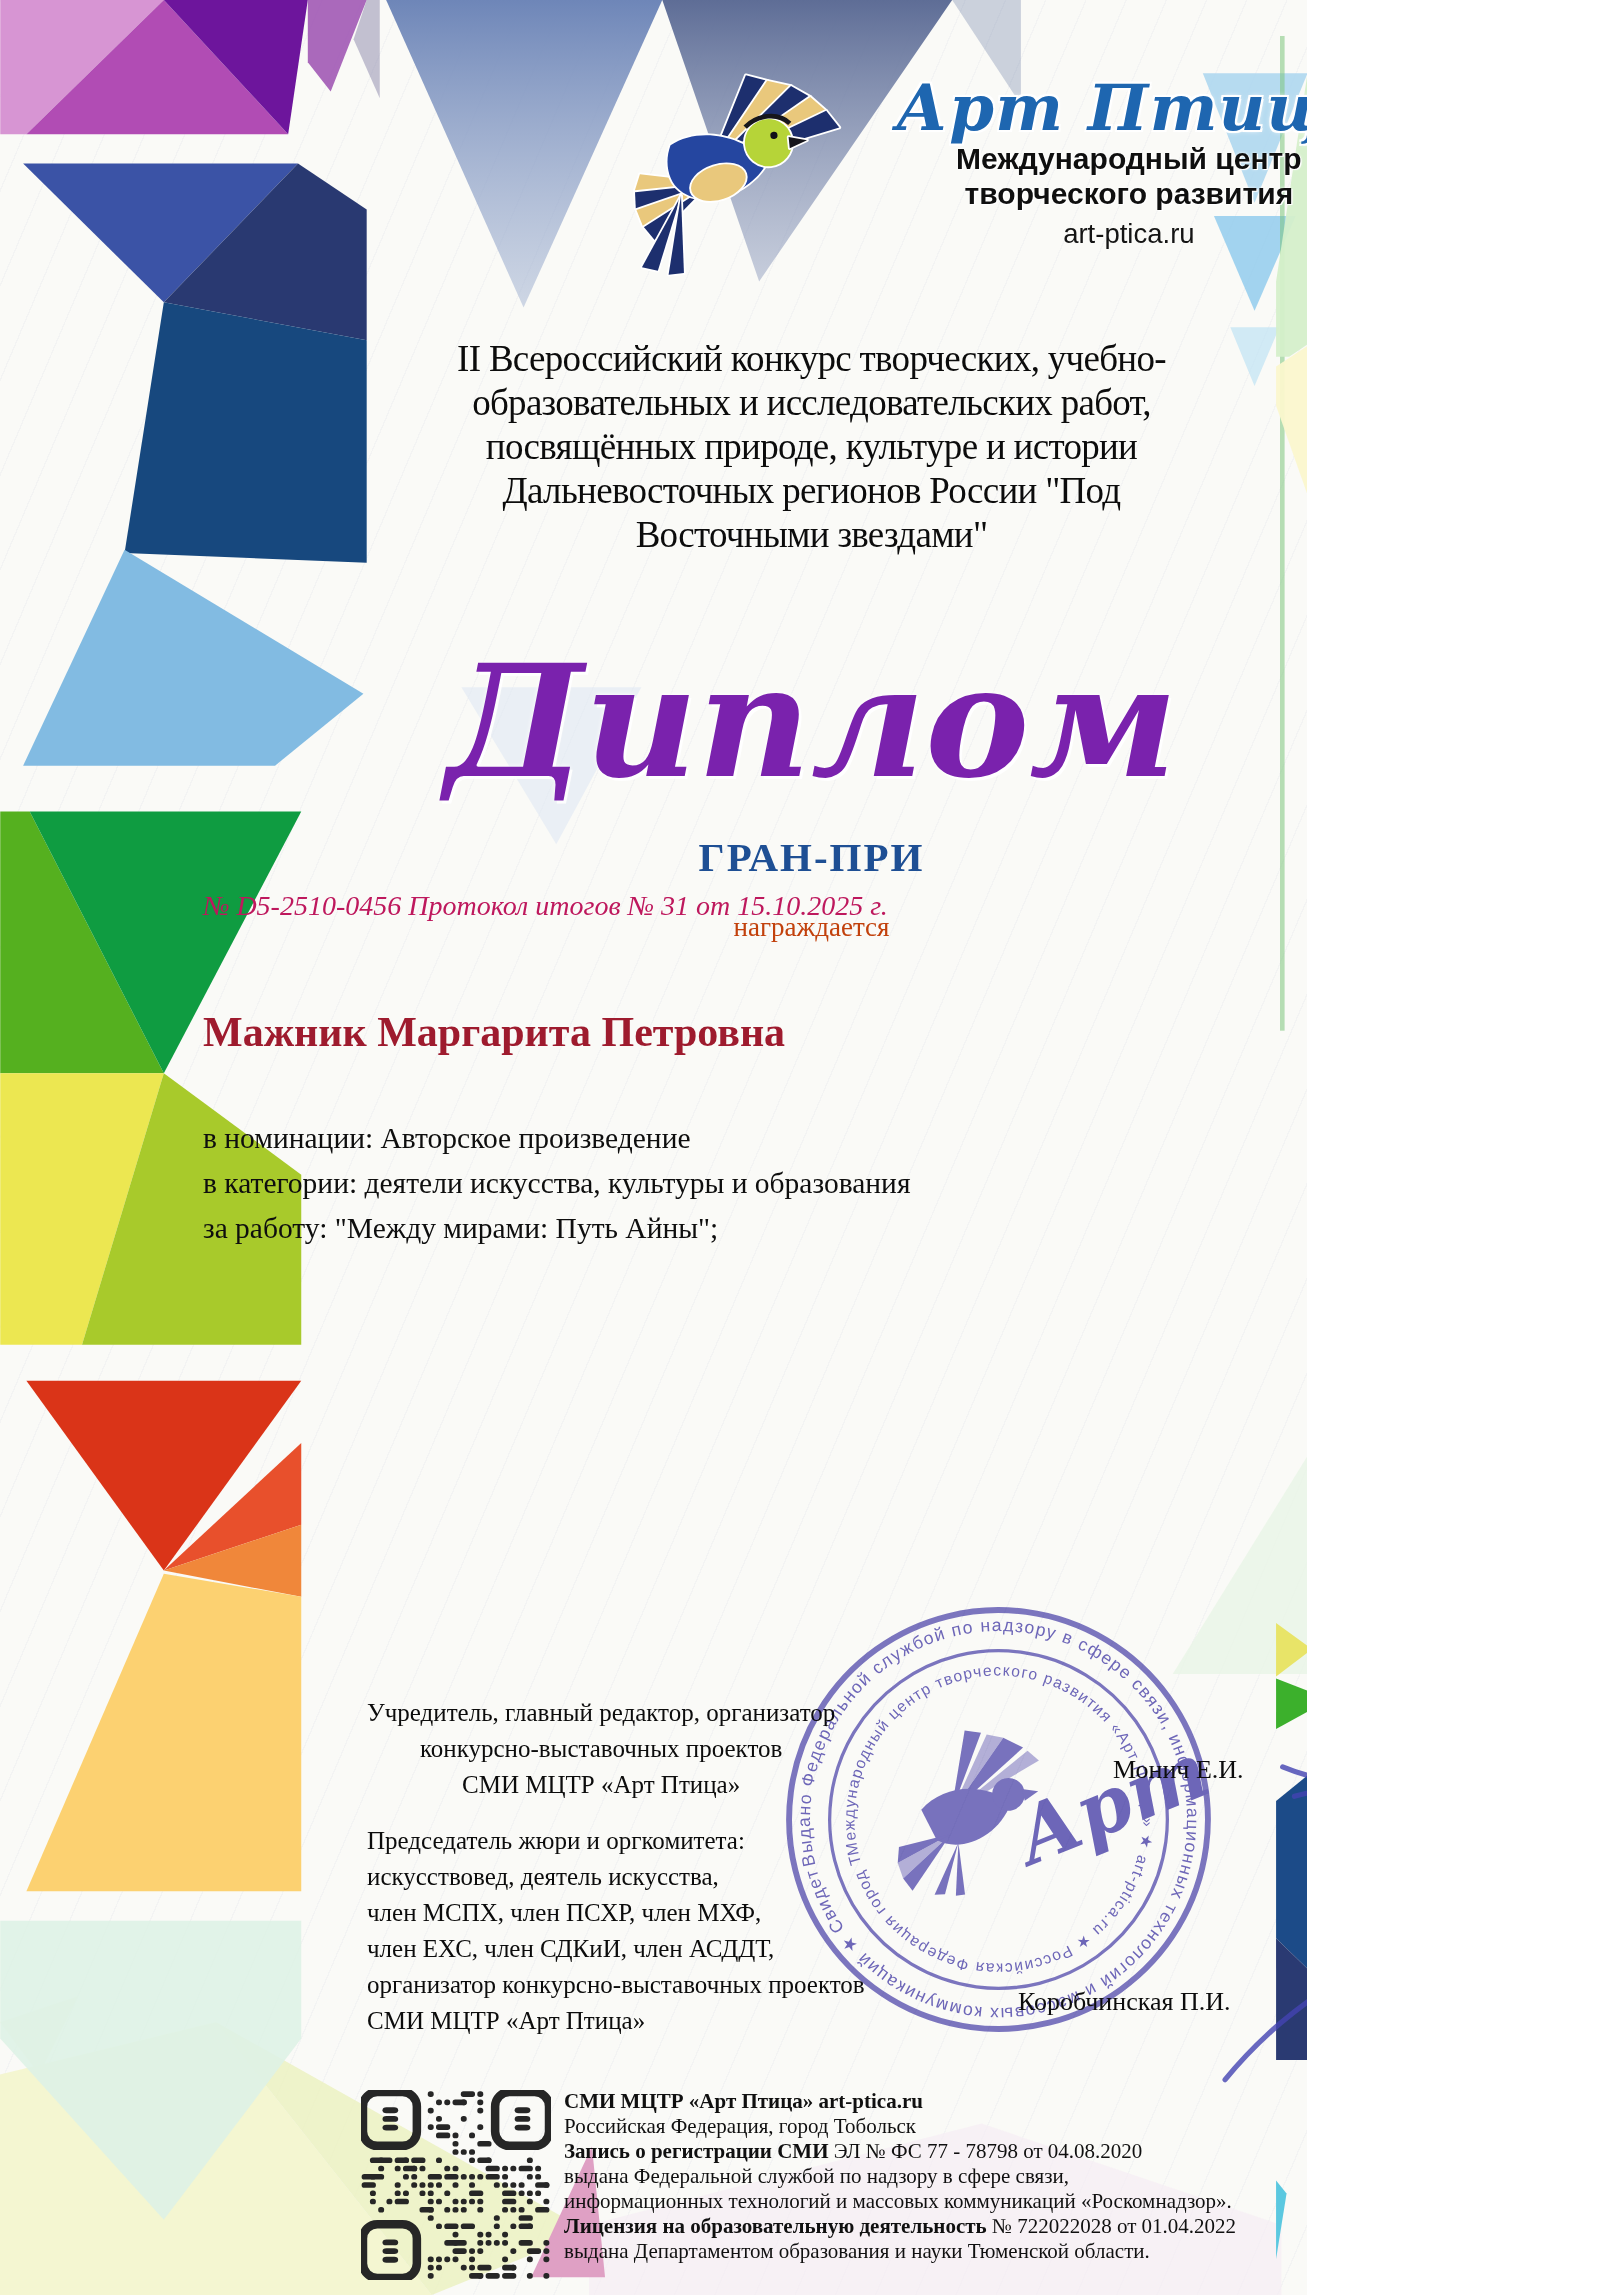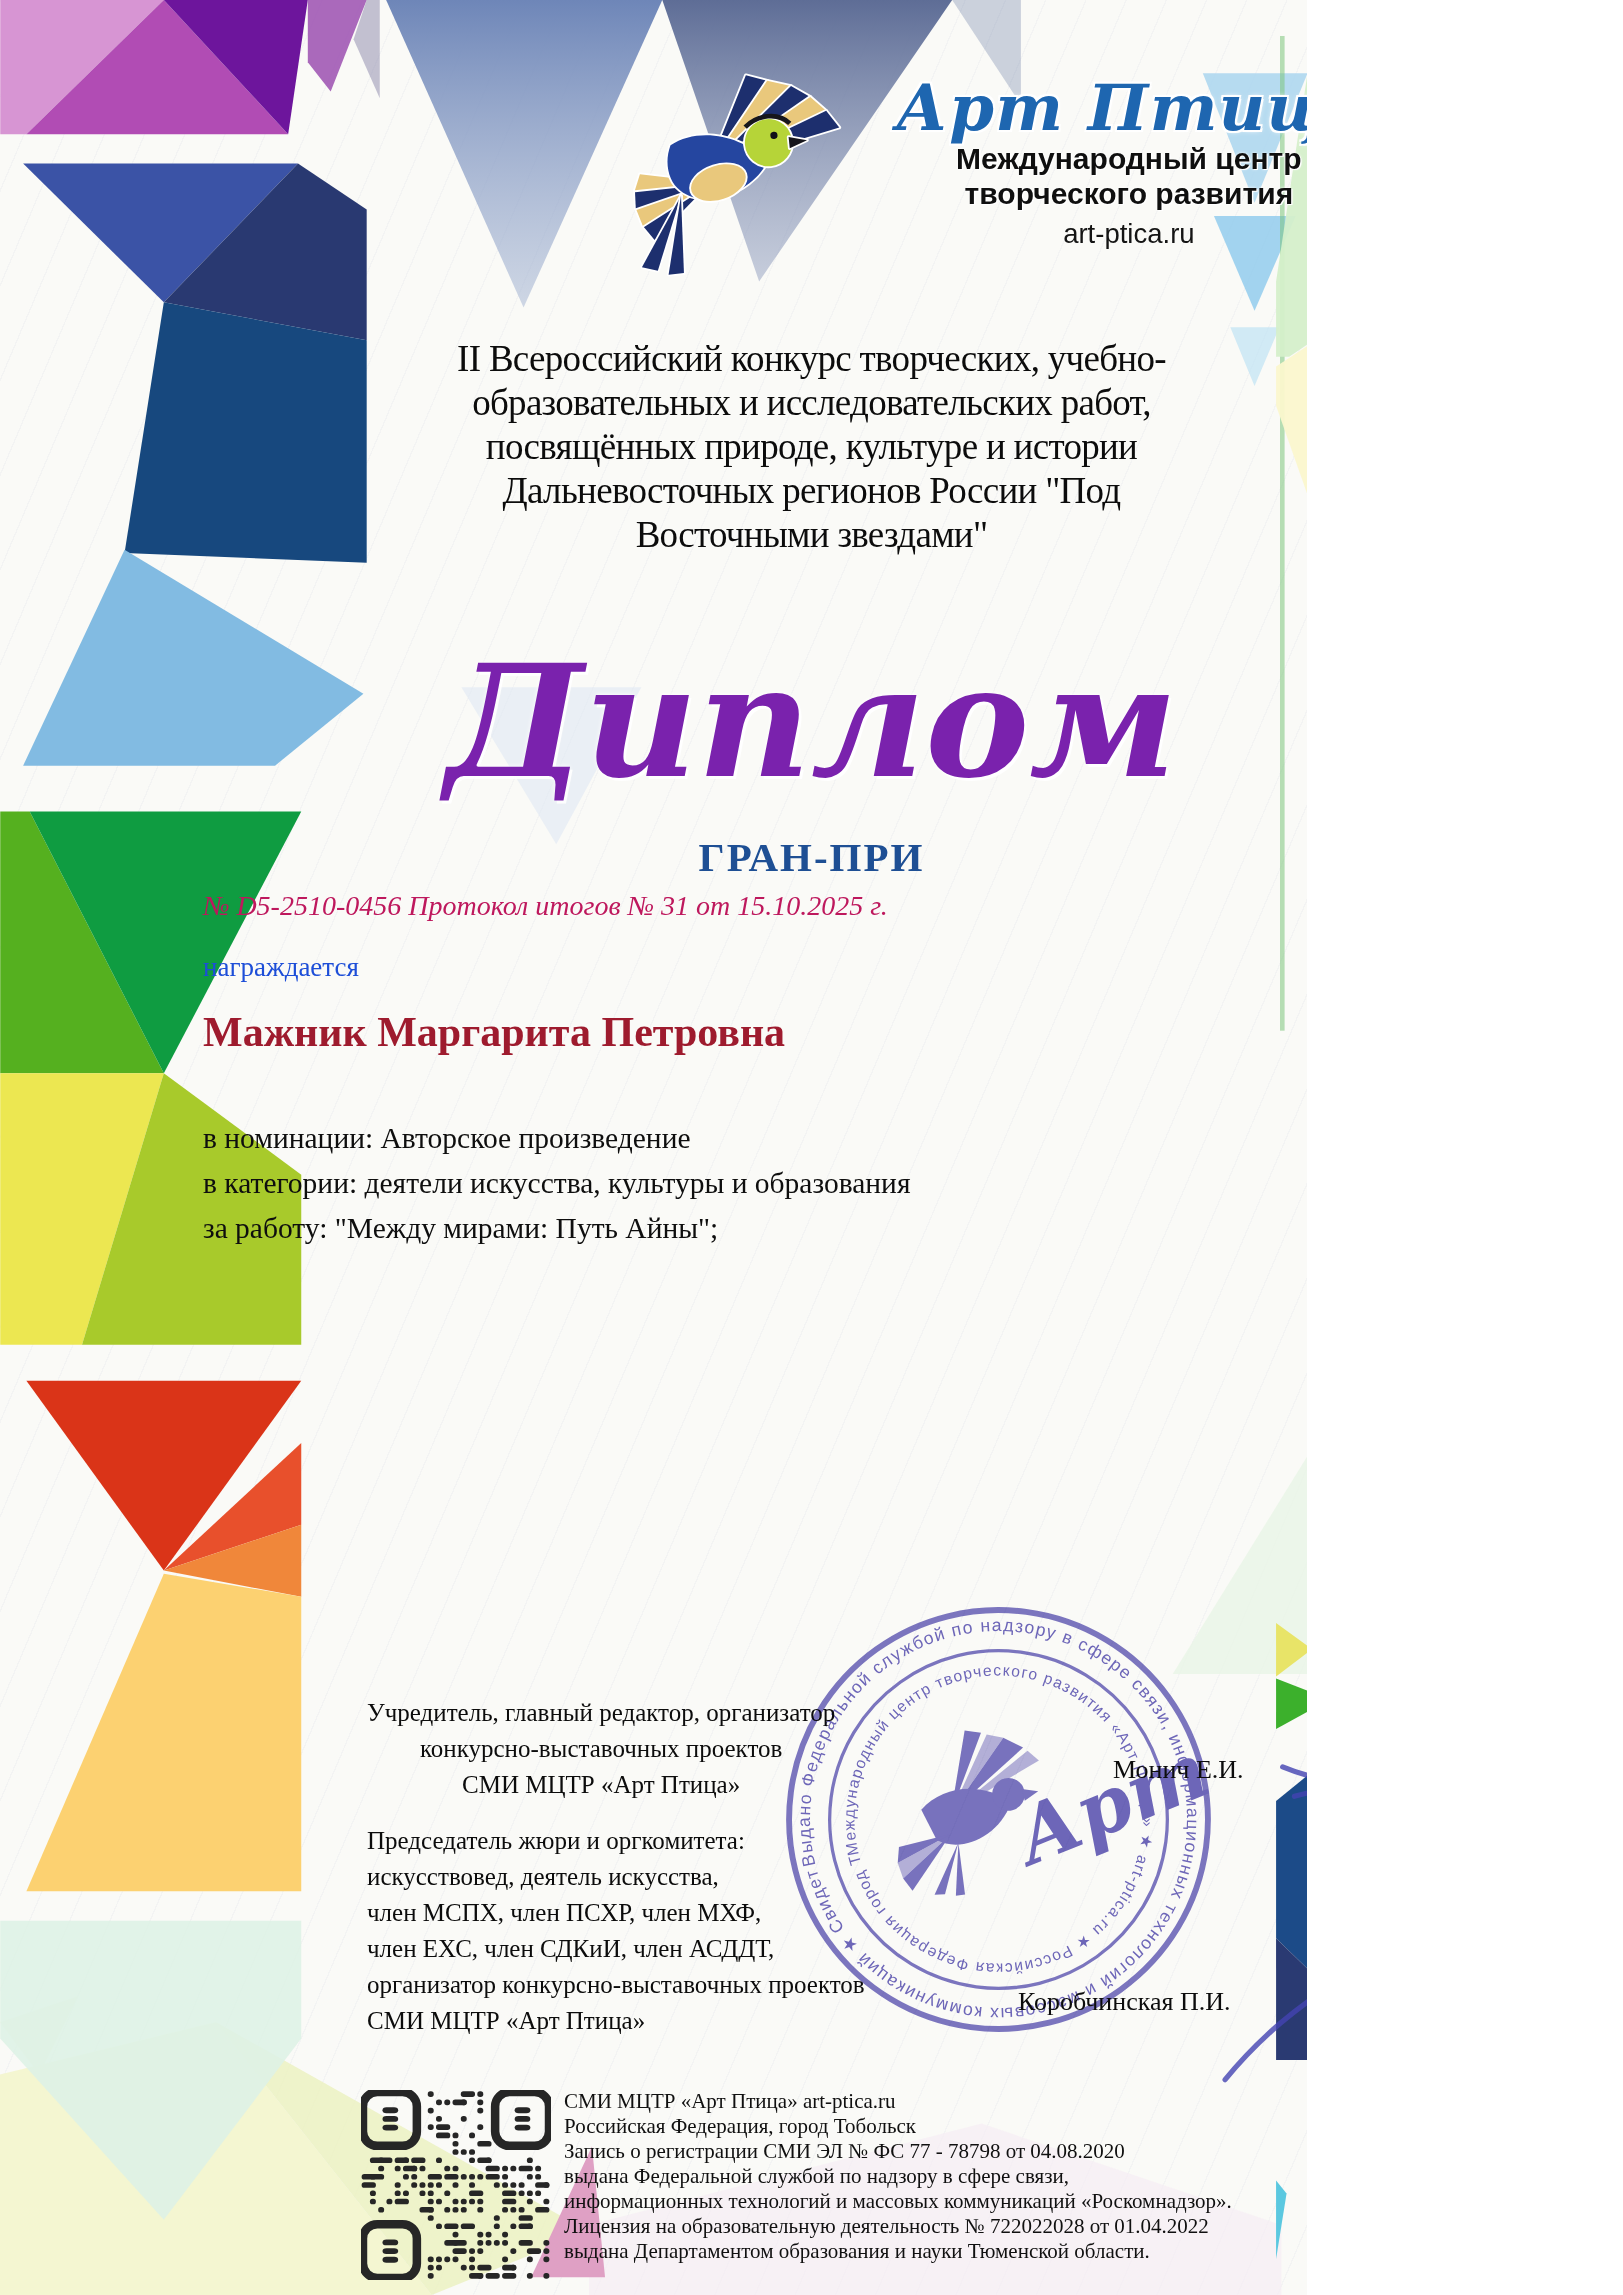--- a/index.html
+++ b/index.html
@@ -55,22 +55,22 @@
   }
   .award{
     position:absolute;left:203px;top:833px;width:1217px;z-index:3;
     text-align:center;font-weight:bold;font-size:41px;color:#1e4f94;letter-spacing:2px;
   }
   .protocol{
     position:absolute;left:203px;top:890px;width:1217px;z-index:3;
     text-align:left;font-size:28px;color:#be185d;font-style:italic;
   }
   .awarded{
-    position:absolute;left:203px;top:952px;width:1217px;z-index:3;
-    font-size:27px;color:#1d4ed8;
+    position:absolute;left:203px;top:912px;width:1217px;z-index:3;
+    text-align:center;font-size:27px;color:#c2410c;
   }
   .recipient{
     position:absolute;left:203px;top:1008px;width:1217px;z-index:3;
     text-align:left;font-weight:bold;font-size:42px;color:#9e1b2e;
   }
   .details{
     position:absolute;left:203px;top:1116px;width:1217px;z-index:3;
     text-align:left;font-size:29.5px;line-height:45px;color:#0e0e0e;
   }
 
@@ -90,21 +90,21 @@
     transform:rotate(-14deg);mix-blend-mode:multiply;opacity:.88;
   }
   .stamp text{fill:#5b53b5;}
   .ringtext{font-family:"Liberation Sans", sans-serif;letter-spacing:2px;}
 
   
   .footer-text{
     position:absolute;left:564px;top:2089px;width:733px;z-index:3;
     font-size:21px;line-height:25px;color:#101010;
   }
-  .footer-text b{font-weight:normal;}
+  .footer-text b{font-weight:bold;}
   .qr{position:absolute;left:361px;top:2090px;z-index:3;}
 </style>
 </head>
 <body>
 
 <div class="page">
 
   <svg class="abs z1" width="1623" height="2295" viewBox="0 0 2480 3507" style="left:0;top:0">
     <defs>
       <linearGradient id="gSteel" x1="0" y1="0" x2="0" y2="1">

